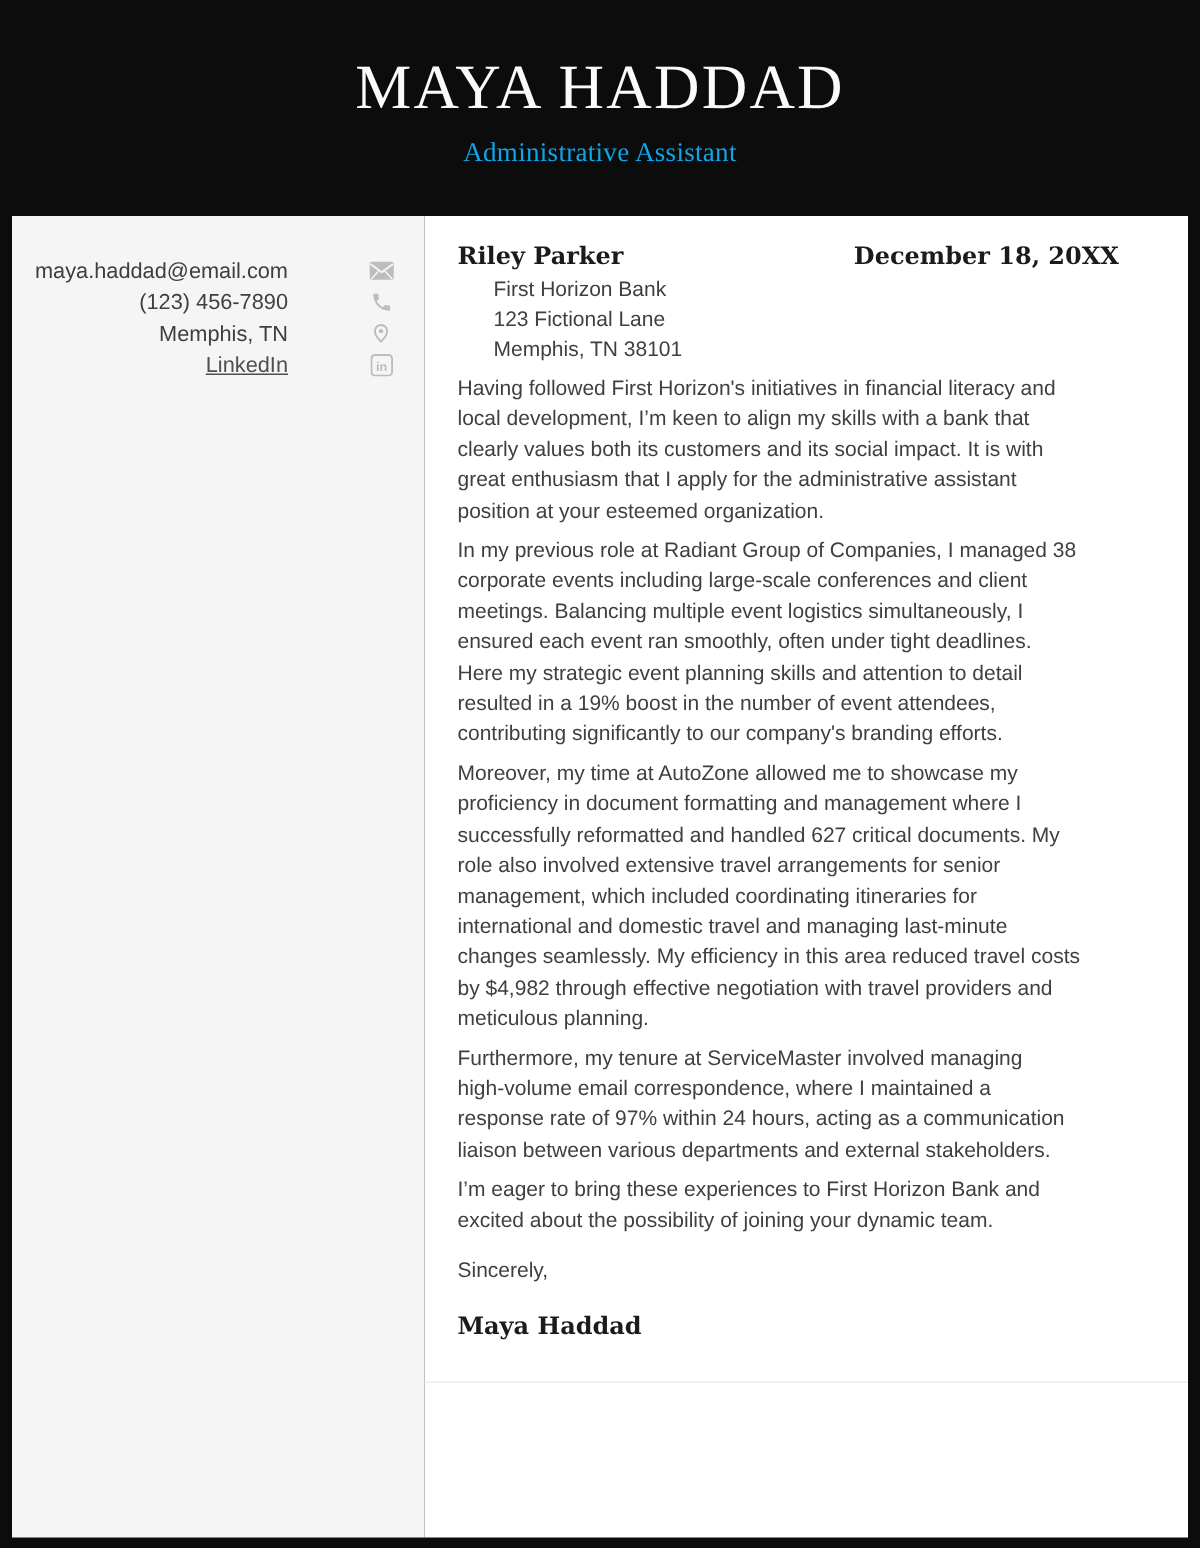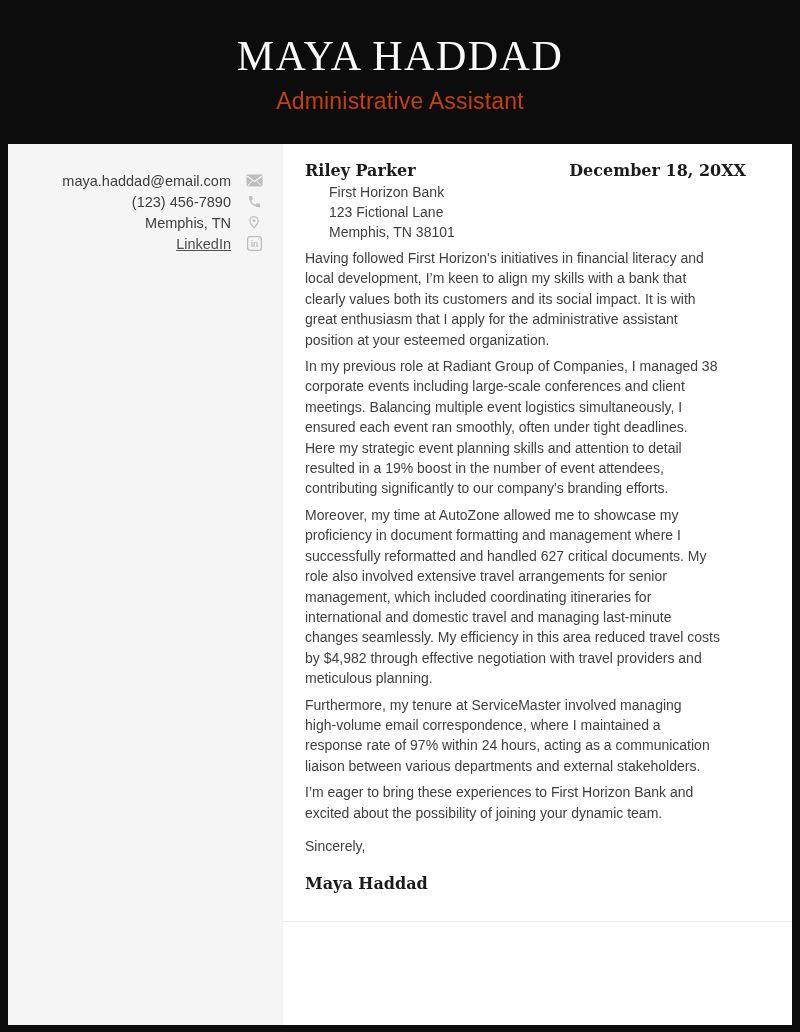--- a/index.html
+++ b/index.html
@@ -14,38 +14,38 @@
   .header {
     height: 140px; flex: none;
     display: flex; flex-direction: column; align-items: center; justify-content: center;
     background: #0c0c0c; padding-top: 4px;
   }
   .name {
     font-family: "Liberation Serif", serif; font-weight: 400;
     font-size: 42px; letter-spacing: 1.5px; color: #fafafa; margin: 0; line-height: 1.1;
   }
   .subtitle {
-    font-family: Liberation Sans, sans-serif;
-    font-size: 23px; color: #c2410c; margin-top: 9px; letter-spacing: 0.2px;
+    font-family: Liberation Serif, serif;
+    font-size: 18px; color: #0ea5e9; margin-top: 9px; letter-spacing: 0.2px;
   }
 
   
   .frame { flex: 1; display: flex; margin: 0 8px 7px 8px; min-height: 0; }
 
   
   .sidebar {
     width: 275px; flex: none; background: #f5f5f5;
     box-sizing: border-box; padding-top: 26px;
   }
   .contact-row {
     display: flex; justify-content: flex-end; align-items: center;
-    gap: 14px; padding-right: 20px; height: 21px;
+    gap: 9px; padding-right: 20px; height: 21px;
     font-size: 14.5px; color: #3e3e3e;
   }
-  .contact-row .icon { width: 18px; height: 16px; flex: none; display: flex; align-items: center; justify-content: center; }
+  .contact-row .icon { width: 18px; height: 16px; flex: none; display: flex; align-items: center; justify-content: center; margin-left: 44px; }
   a.contact-link { color: #4f4f4f; text-decoration: underline; cursor: pointer; }
 
   
   .content {
     flex: 1; background: #ffffff; box-sizing: border-box;
     padding: 16px 28px 0 22px; color: #3f3f3f; position: relative;
   }
   .addr-row { display: flex; justify-content: space-between; align-items: flex-start; padding-right: 18px; }
   .bold-serif {
     font-family: "DejaVu Serif", "Liberation Serif", serif;

